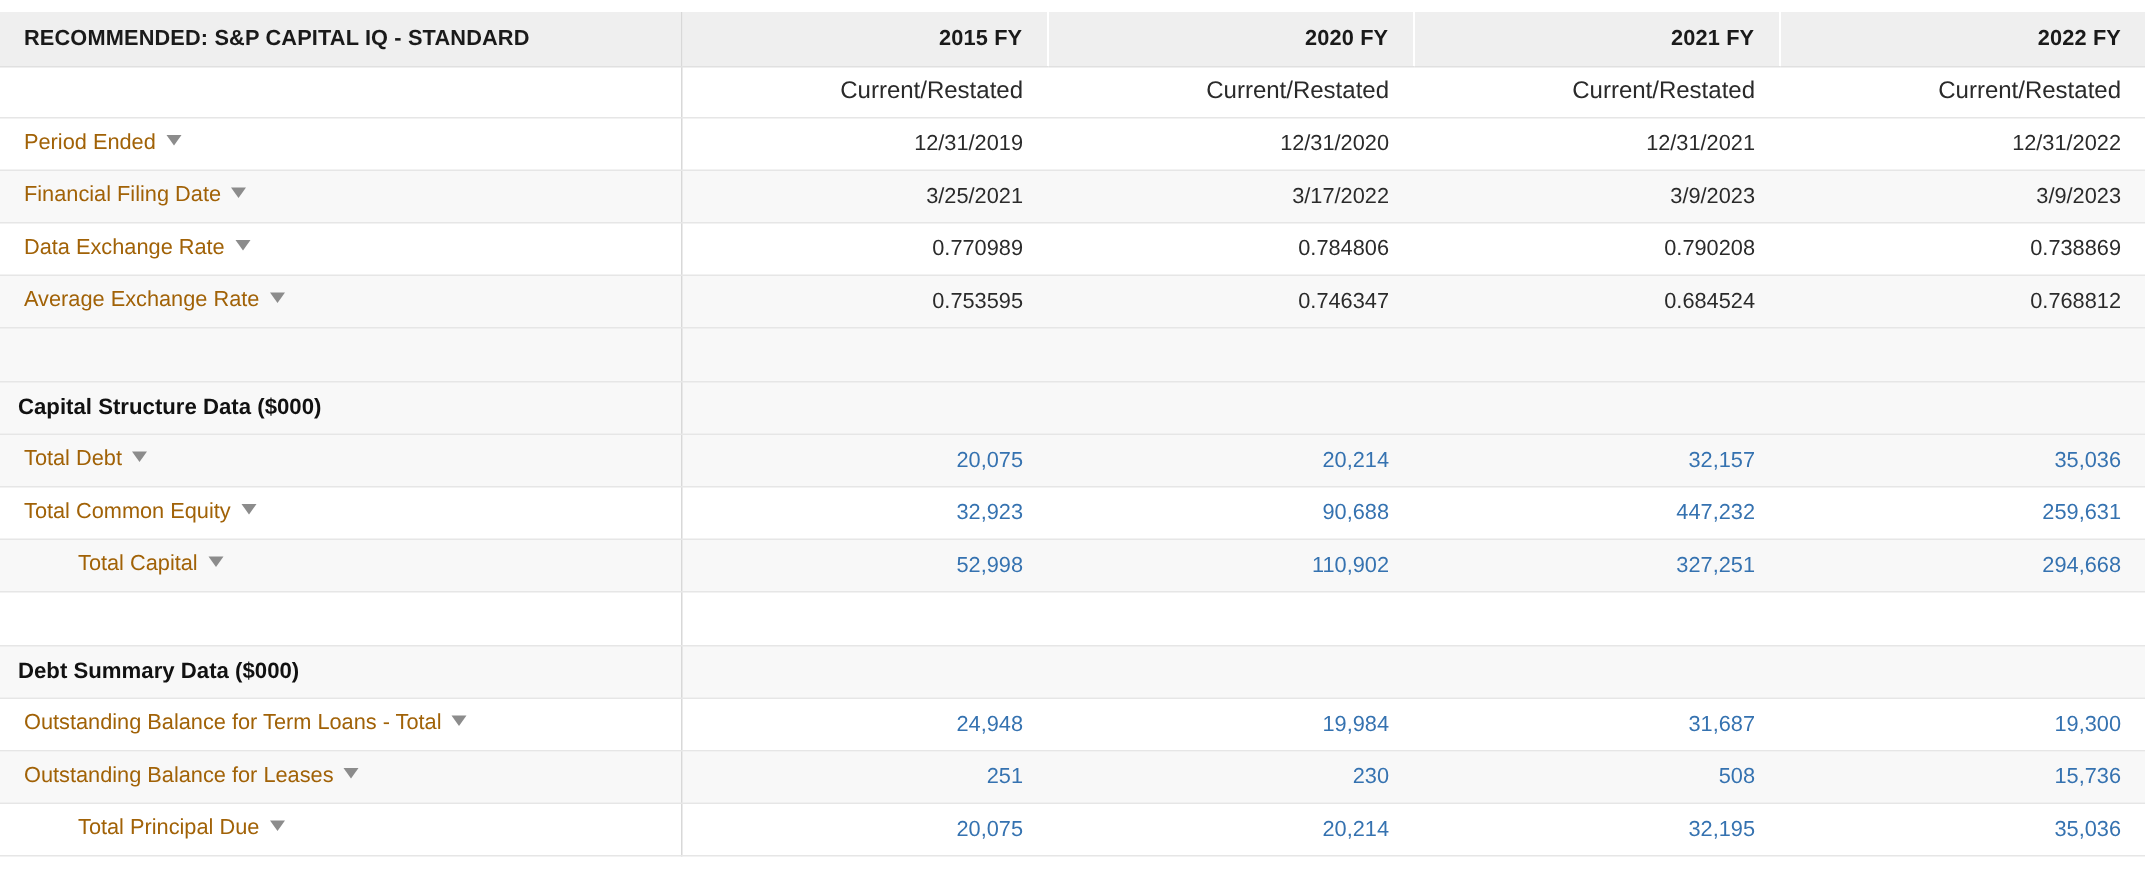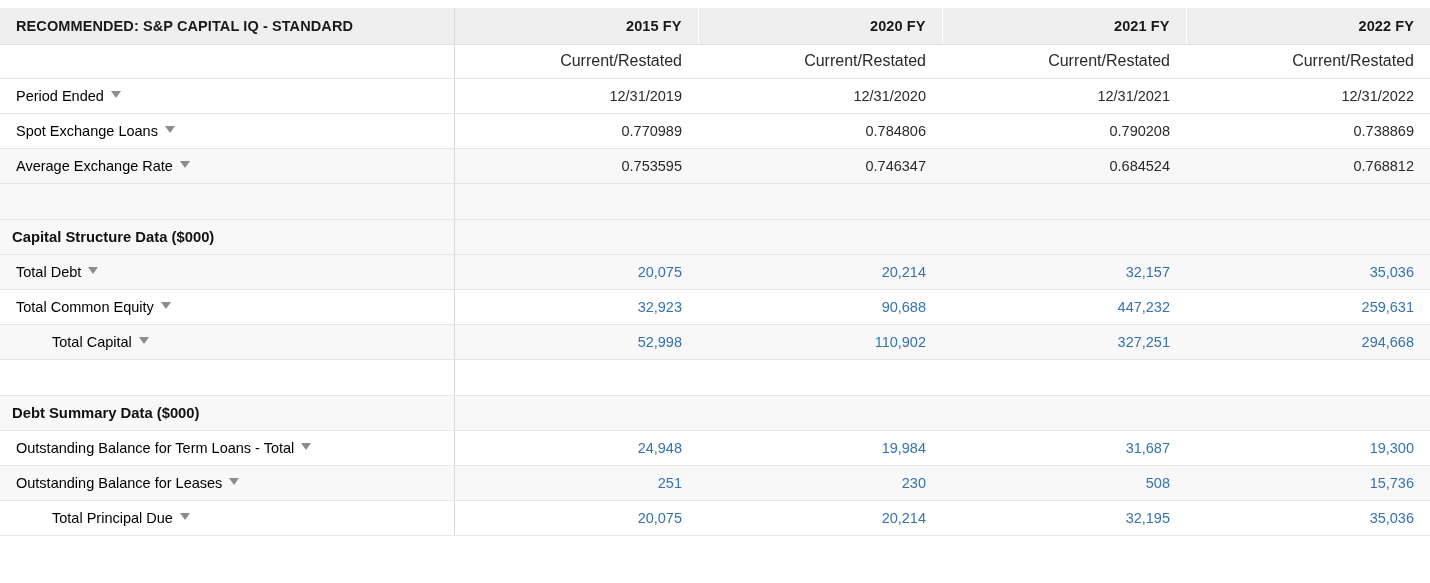--- a/index.html
+++ b/index.html
@@ -76,21 +76,21 @@
     font-size: 14.5px;
     padding: 0 16px;
     box-sizing: border-box;
     border-bottom: 1px solid #e6e6e6;
     white-space: nowrap;
     overflow: hidden;
   }
   tr.row td.lbl {
     text-align: left;
     border-right: 1px solid #d8d8d8;
-    color: #000000;
+    color: #a16207;
   }
   tr.row td.val {
     text-align: right;
     color: #2a2a2a;
   }
   tr.row.alt > td { background: #f8f8f8; }
   tr.row.plain > td { background: #ffffff; }
 
   
   tr.row td.val.metric { color: #3572b0; }
@@ -169,22 +169,29 @@
       </tr>
     </thead>
     <tbody id="table-body">
         <tr class="row plain">
           <td class="lbl"><span class="lbl-text">Period Ended</span><span class="caret"></span></td>
           <td class="val">12/31/2019</td>
           <td class="val">12/31/2020</td>
           <td class="val">12/31/2021</td>
           <td class="val">12/31/2022</td>
         </tr>
-        <tr class="row plain">
-          <td class="lbl"><span class="lbl-text">Spot Exchange Loans</span><span class="caret"></span></td>
+        <tr class="row alt">
+          <td class="lbl"><span class="lbl-text">Financial Filing Date</span><span class="caret"></span></td>
+          <td class="val">3/25/2021</td>
+          <td class="val">3/17/2022</td>
+          <td class="val">3/9/2023</td>
+          <td class="val">3/9/2023</td>
+        </tr>
+        <tr class="row plain">
+          <td class="lbl"><span class="lbl-text">Data Exchange Rate</span><span class="caret"></span></td>
           <td class="val">0.770989</td>
           <td class="val">0.784806</td>
           <td class="val">0.790208</td>
           <td class="val">0.738869</td>
         </tr>
         <tr class="row alt">
           <td class="lbl"><span class="lbl-text">Average Exchange Rate</span><span class="caret"></span></td>
           <td class="val">0.753595</td>
           <td class="val">0.746347</td>
           <td class="val">0.684524</td>

